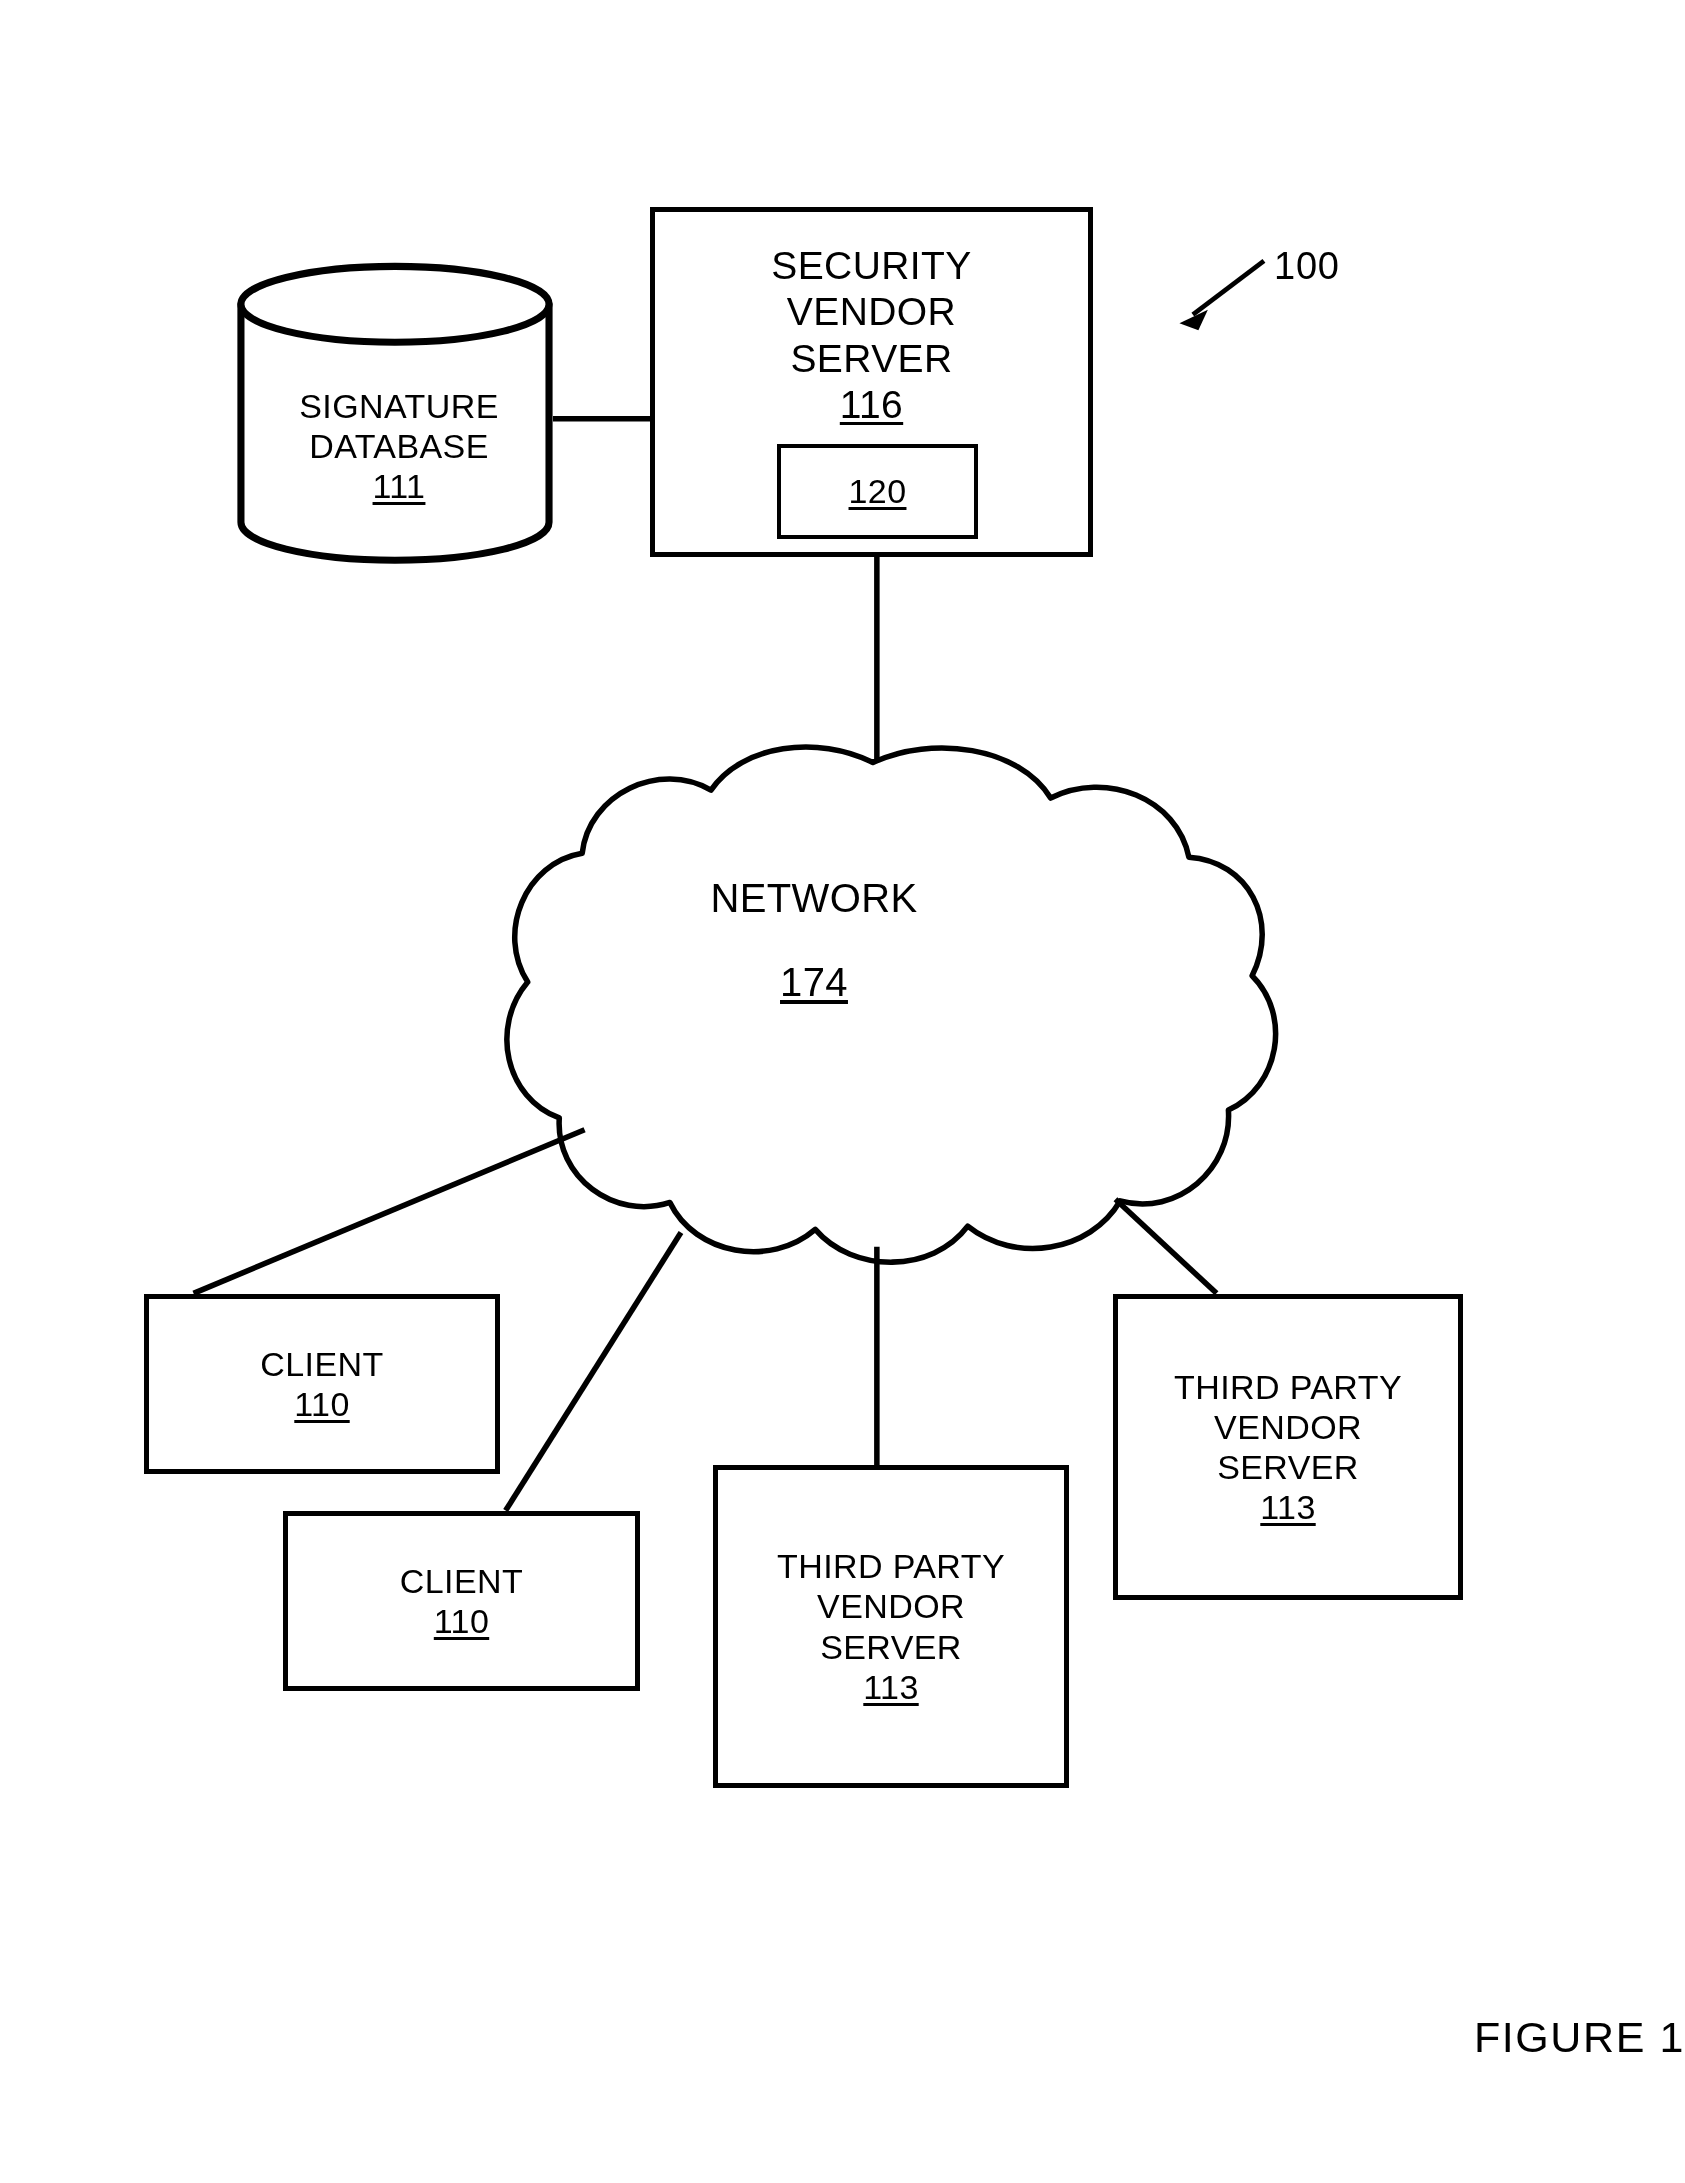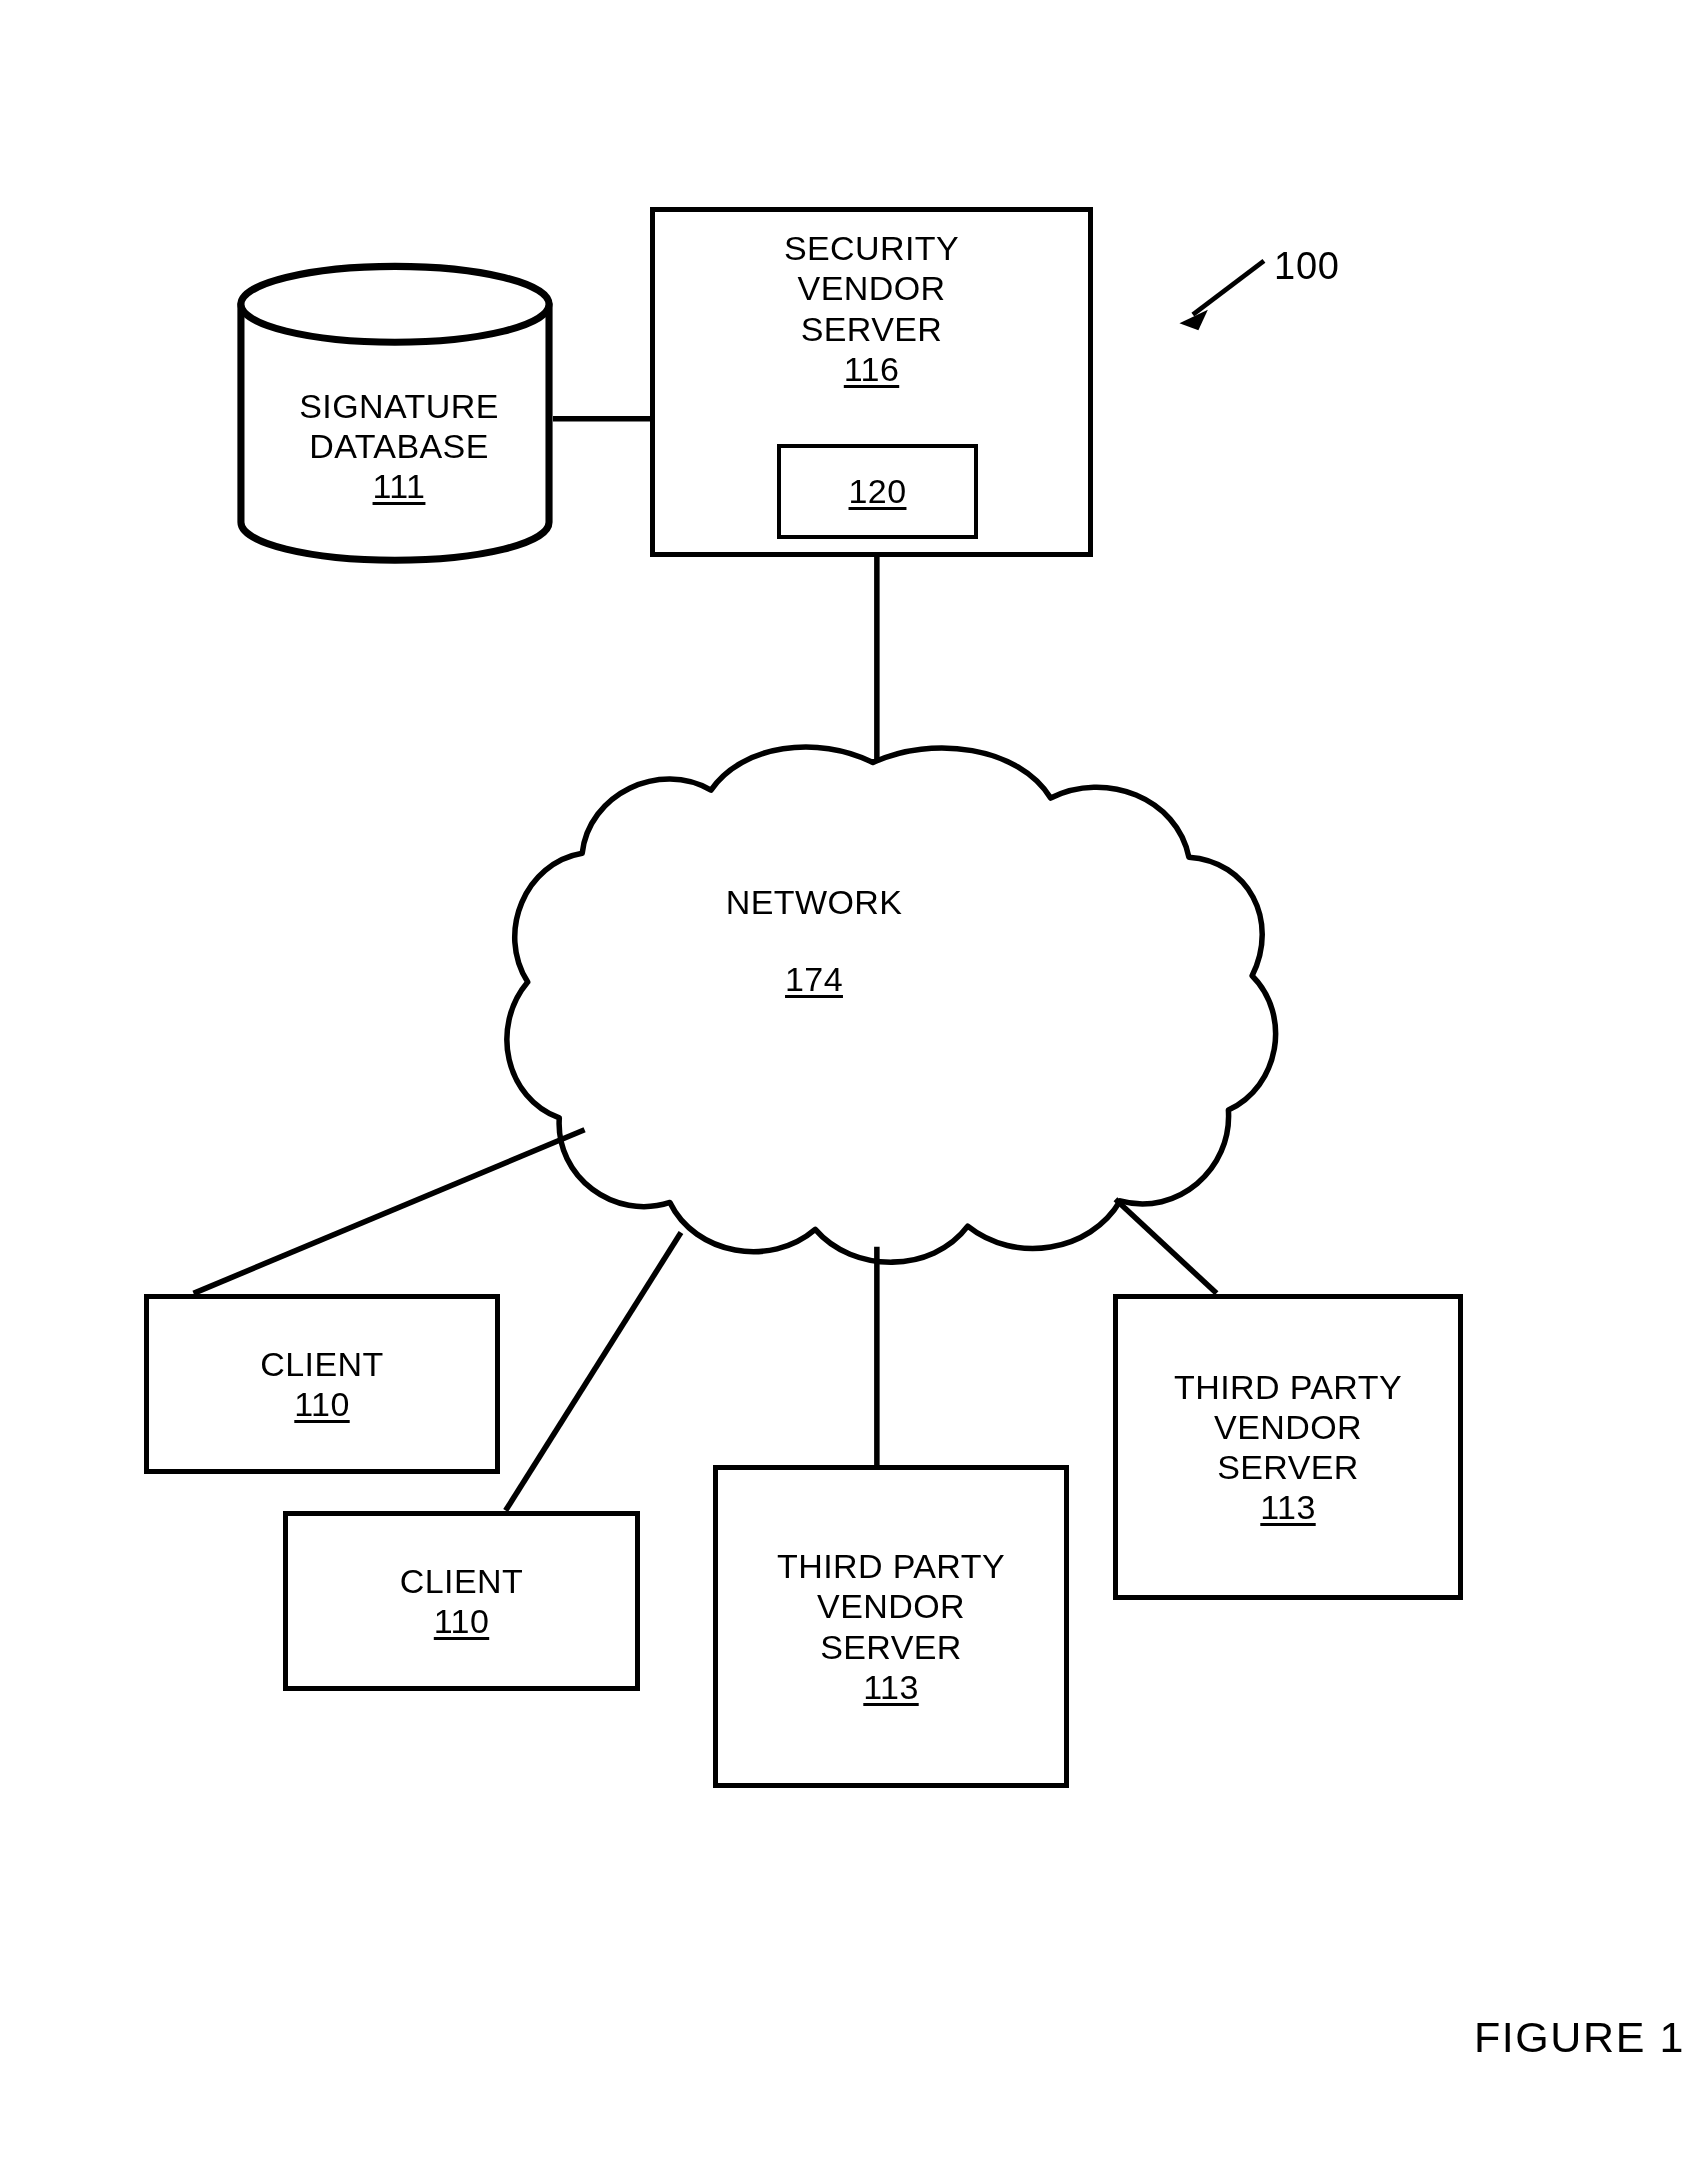--- a/index.html
+++ b/index.html
@@ -54,22 +54,22 @@
   .inner-box {
     position: absolute;
     border: 4.7px solid #000;
     background: #fff;
     box-sizing: border-box;
   }
 
   
   #security-vendor-server-box { left: 650px; top: 207px; width: 443px; height: 350px; }
   #security-vendor-server-label {
-    left: 650px; top: 206px; width: 443px; height: 205px;
-    font-size: 34px;
+    left: 650px; top: 233px; width: 443px; height: 205px;
+    font-size: 39px;
   }
   #module-120-box { left: 777px; top: 444px; width: 201px; height: 95px; }
   #module-120-label {
     left: 777px; top: 444px; width: 201px; height: 95px;
     font-size: 34px;
   }
 
   
   #client-box-1 { left: 144px; top: 1294px; width: 356px; height: 180px; }
   #client-label-1 { left: 144px; top: 1294px; width: 356px; height: 180px; font-size: 34px; }
@@ -87,21 +87,21 @@
 
   
   #signature-database-label {
     left: 241px; top: 371px; width: 316px; height: 150px;
     font-size: 34px;
   }
 
   
   #network-label {
     left: 656px; top: 893px; width: 316px; height: 95px;
-    font-size: 34px;
+    font-size: 40px;
     gap: 36px;
   }
 
   
   #system-ref-100 {
     position: absolute;
     left: 1274px;
     top: 245px;
     font-size: 38px;
     letter-spacing: 0.8px;

